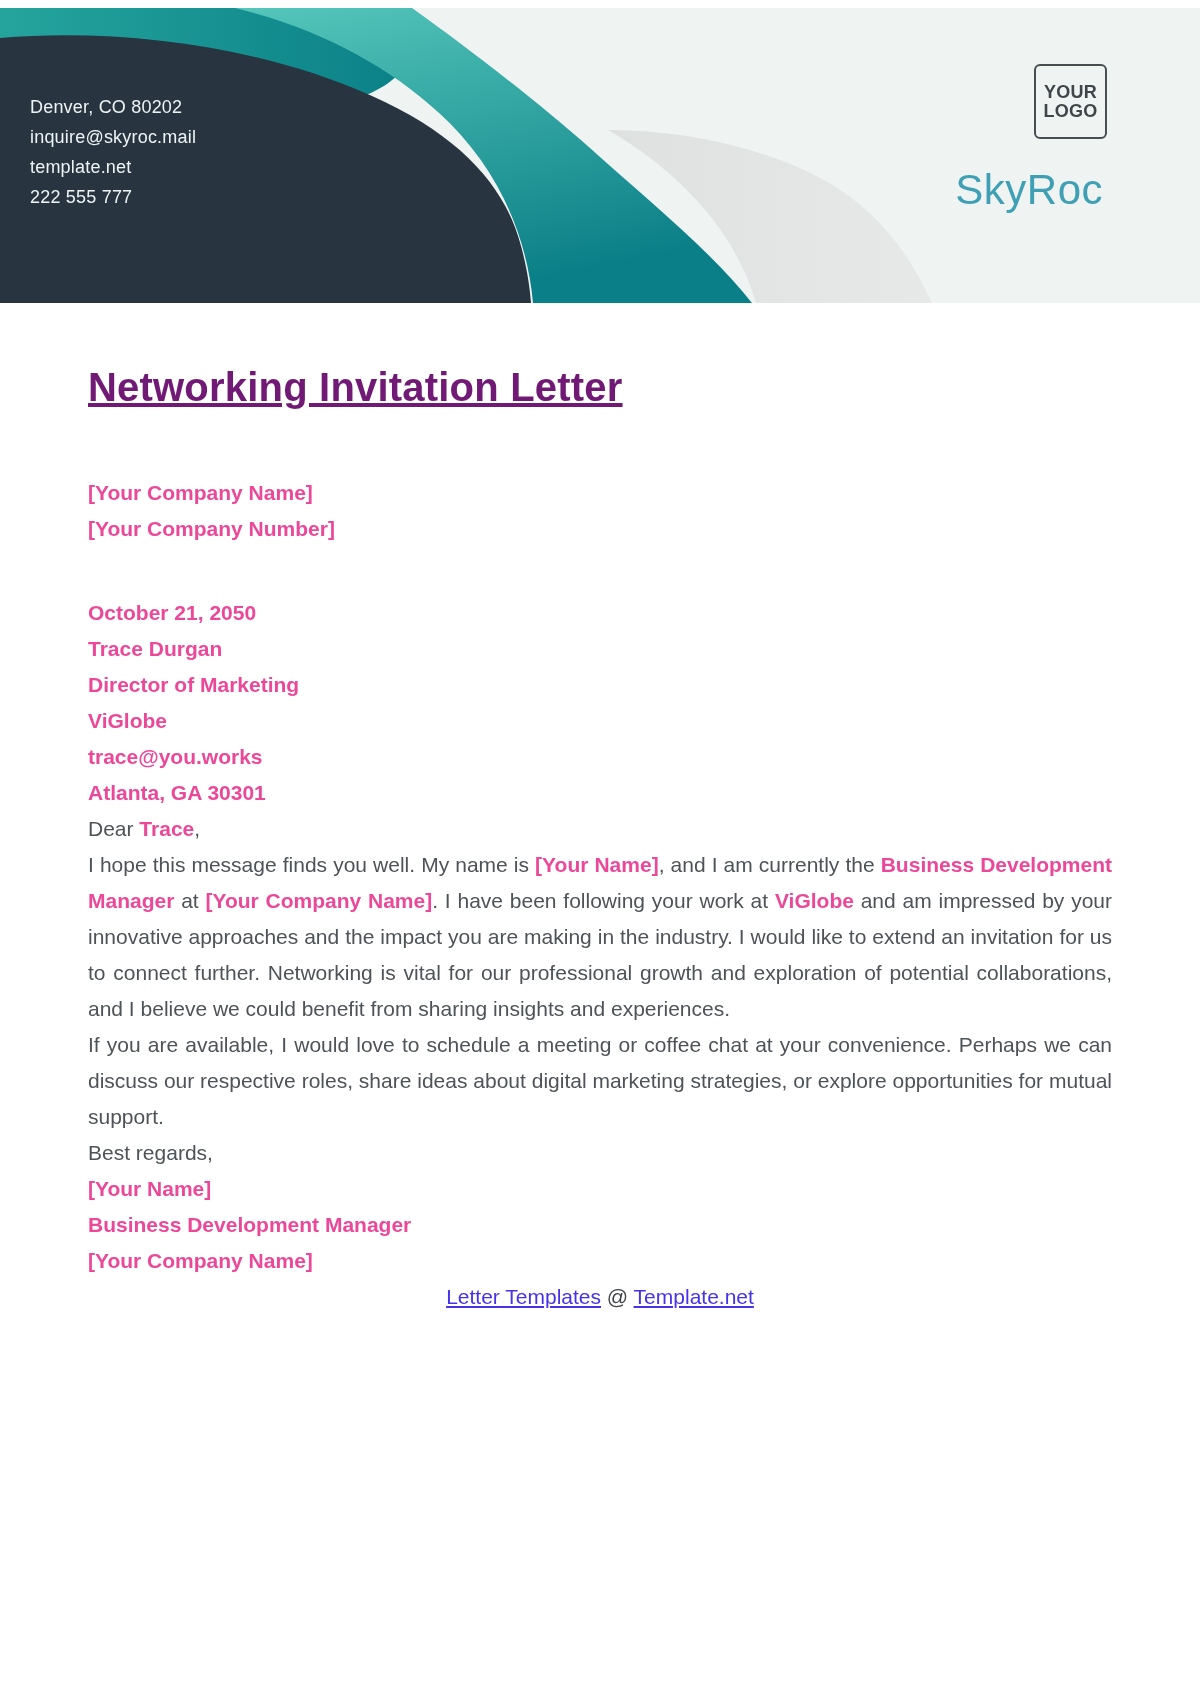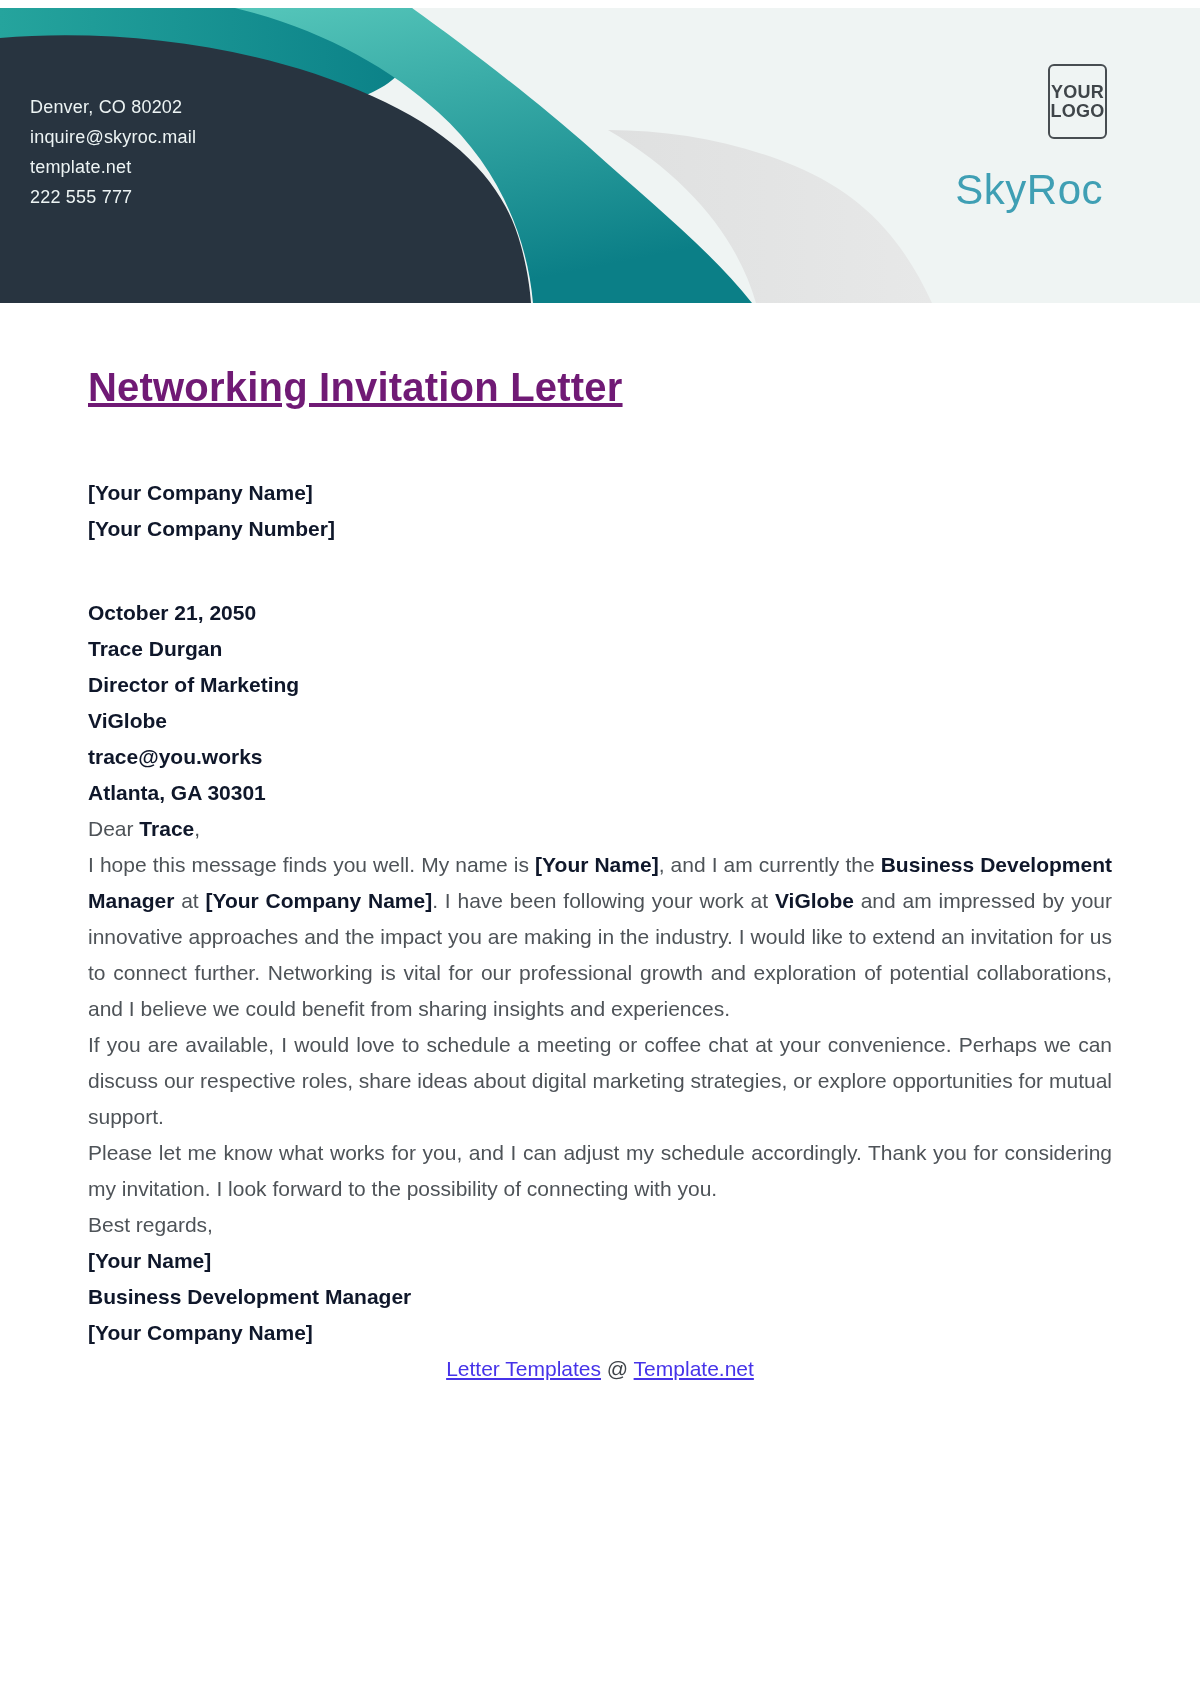--- a/index.html
+++ b/index.html
@@ -30,21 +30,21 @@
     color: #edf4f4;
     font-size: 18px;
     line-height: 30px;
     letter-spacing: 0.2px;
   }
 
   .logo-box {
     position: absolute;
     right: 93px;
     top: 56px;
-    width: 59px;
+    width: 73px;
     height: 75px;
     border: 2px solid #474d51;
     border-radius: 6px;
     display: flex;
     flex-direction: column;
     align-items: center;
     justify-content: center;
     color: #3f4549;
     font-weight: 700;
     font-size: 18px;
@@ -63,21 +63,21 @@
     color: #3f9fb4;
   }
 
   
   .letter {
     padding: 0 88px;
     color: #4e5358;
     font-size: 21px;
     line-height: 36px;
   }
-  .letter strong, .letter .bold { color: #0f172a; font-weight: 700; }
+  .letter strong, .letter .bold { color: #ec4899; font-weight: 700; }
 
   .doc-title {
     margin-top: 60px;
     text-align: left;
     font-size: 40px;
     line-height: 48px;
     font-weight: 700;
     color: #701a75;
     letter-spacing: 0.2px;
     text-decoration: underline;
@@ -174,21 +174,20 @@
       <div>Director of Marketing</div>
       <div>ViGlobe</div>
       <div>trace@you.works</div>
       <div>Atlanta, GA 30301</div>
     </div>
 
     <p class="salutation"><span>Dear </span><strong>Trace</strong><span>,</span></p>
 
     <p class="body-par"><span>I hope this message finds you well. My name is </span><strong>[Your Name]</strong><span>, and I am currently the </span><strong>Business Development Manager</strong><span> at </span><strong>[Your Company Name]</strong><span>. I have been following your work at </span><strong>ViGlobe</strong><span> and am impressed by your innovative approaches and the impact you are making in the industry. I would like to extend an invitation for us to connect further. Networking is vital for our professional growth and exploration of potential collaborations, and I believe we could benefit from sharing insights and experiences.</span></p>
     <p class="body-par"><span>If you are available, I would love to schedule a meeting or coffee chat at your convenience. Perhaps we can discuss our respective roles, share ideas about digital marketing strategies, or explore opportunities for mutual support.</span></p>
-    <p class="body-par"><span>Please let me know what works for you, and I can adjust my schedule accordingly. Thank you for considering my invitation. I look forward to the possibility of connecting with you.</span></p>
 
     <p>Best regards,</p>
 
     <div class="bold">
       <div>[Your Name]</div>
       <div>Business Development Manager</div>
       <div>[Your Company Name]</div>
     </div>
 
     <div class="footer-credit">

